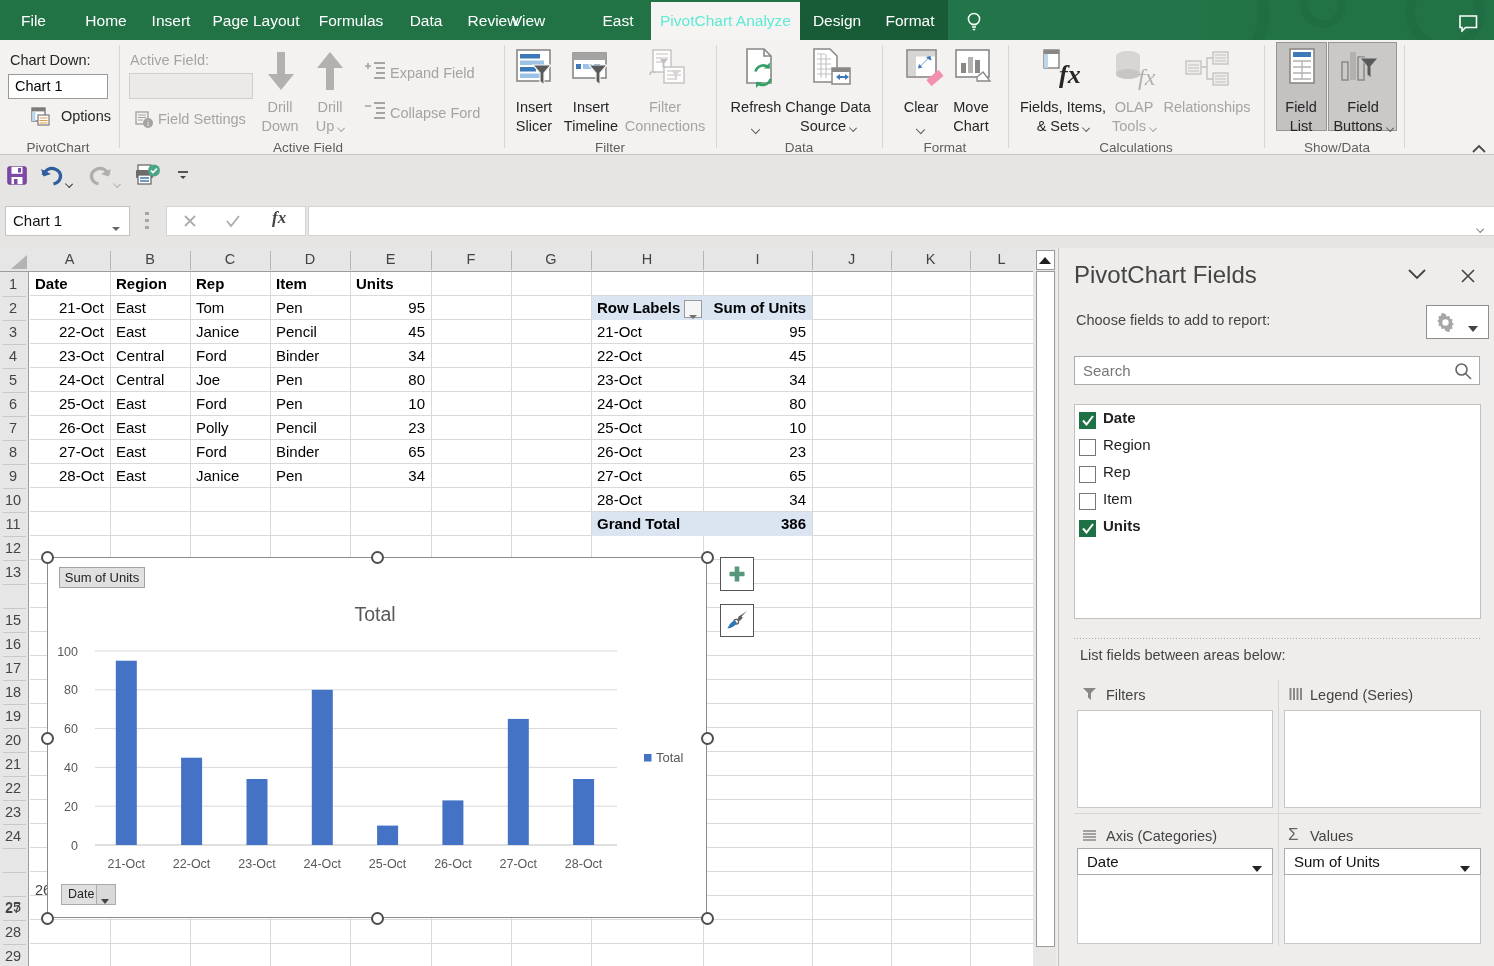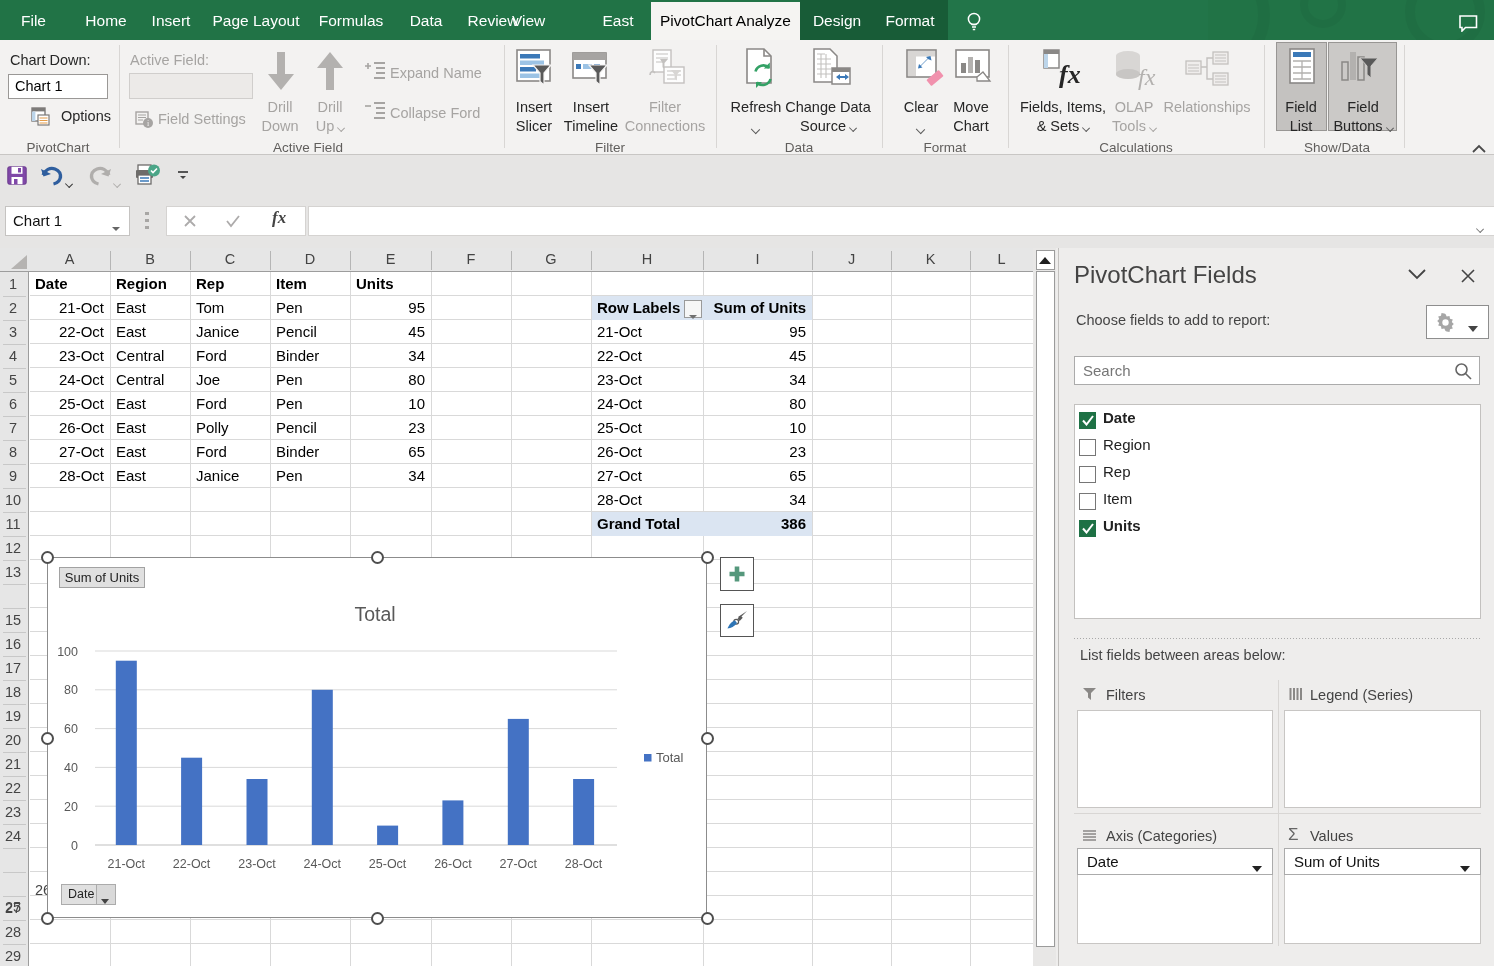--- a/index.html
+++ b/index.html
@@ -26,21 +26,21 @@
 <div class="ab tab" style="left:-26.5px;top:0;width:120px;text-align:center;">File</div>
 <div class="ab tab" style="left:46px;top:0;width:120px;text-align:center;">Home</div>
 <div class="ab tab" style="left:111px;top:0;width:120px;text-align:center;">Insert</div>
 <div class="ab tab" style="left:196px;top:0;width:120px;text-align:center;">Page Layout</div>
 <div class="ab tab" style="left:291px;top:0;width:120px;text-align:center;">Formulas</div>
 <div class="ab tab" style="left:366px;top:0;width:120px;text-align:center;">Data</div>
 <div class="ab tab" style="left:433px;top:0;width:120px;text-align:center;">Review</div>
 <div class="ab tab" style="left:512px;top:0;width:120px;text-align:left;">View</div>
 <div class="ab tab" style="left:558px;top:0;width:120px;text-align:center;">East</div>
 <div class="ab" style="left:651px;top:2px;width:149px;height:38px;background:#f5f4f2;"></div>
-<div class="ab" style="left:651px;top:2px;width:149px;height:38px;color:#000000;font-size:15.5px;line-height:38px;text-align:center;">PivotChart Analyze</div>
+<div class="ab" style="left:651px;top:2px;width:149px;height:38px;color:#5eead4;font-size:15.5px;line-height:38px;text-align:center;">PivotChart Analyze</div>
 <div class="ab tab" style="left:777px;top:0;width:120px;text-align:center;">Design</div>
 <div class="ab tab" style="left:850px;top:0;width:120px;text-align:center;">Format</div>
 <svg class="ab" style="left:965px;top:11px;" width="18" height="20" viewBox="0 0 18 20">
 <circle cx="9" cy="8" r="5.6" fill="none" stroke="#fff" stroke-width="1.5"></circle>
 <path d="M6.5 13.5h5M7 16h4M7.8 18.5h2.4" stroke="#fff" stroke-width="1.4" fill="none"></path>
     </svg>
 <svg class="ab" style="left:1459px;top:15px;" width="19" height="17" viewBox="0 0 19 17">
 <path d="M1 1h16.5v11.5h-11l-3.5 3.5v-3.5H1z" fill="none" stroke="#fff" stroke-width="1.6"></path>
     </svg>
 </div>
@@ -86,21 +86,21 @@
     </svg>
 <div class="btxt gray" style="left:250px;top:58px;width:60px;">Drill<br>Down</div>
 <svg class="ab" style="left:313px;top:10px;" width="34" height="42" viewBox="0 0 34 42">
 <path d="M17 2L30 18h-9v22h-8V18H4z" fill="#b3b1af"></path>
     </svg>
 <div class="btxt gray" style="left:300px;top:58px;width:60px;">Drill<br>Up <span class="chev" style="border-color:#a6a4a2;width:6px;height:6px;"></span></div>
 <svg class="ab" style="left:364px;top:20px;" width="22" height="20" viewBox="0 0 22 20">
 <path d="M4 6h-0M1 6h6M4 3v6" stroke="#a6a4a2" stroke-width="1.6"></path>
 <path d="M10 3h11M12 8h9M12 13h9M10 18h11" stroke="#a6a4a2" stroke-width="1.8"></path>
     </svg>
-<div class="ab gray" style="left:390px;top:25px;font-size:14.5px;">Expand Name</div>
+<div class="ab gray" style="left:390px;top:25px;font-size:14.5px;">Expand Field</div>
 <svg class="ab" style="left:364px;top:60px;" width="22" height="20" viewBox="0 0 22 20">
 <path d="M1 6h6" stroke="#a6a4a2" stroke-width="1.6"></path>
 <path d="M10 3h11M12 8h9M12 13h9M10 18h11" stroke="#a6a4a2" stroke-width="1.8"></path>
     </svg>
 <div class="ab gray" style="left:390px;top:65px;font-size:14.5px;">Collapse Ford</div>
 <svg class="ab" style="left:516px;top:9px;" width="37" height="42" viewBox="0 0 37 42">
 <rect x="1" y="1" width="33" height="31" fill="#fff" stroke="#8a8886" stroke-width="1.6"></rect>
 <rect x="4" y="5" width="20" height="4.5" fill="#3b79b8"></rect>
 <rect x="4" y="11.5" width="24" height="4.5" fill="#9cc3e5"></rect>
 <rect x="4" y="18" width="16" height="4.5" fill="#3b79b8"></rect>

